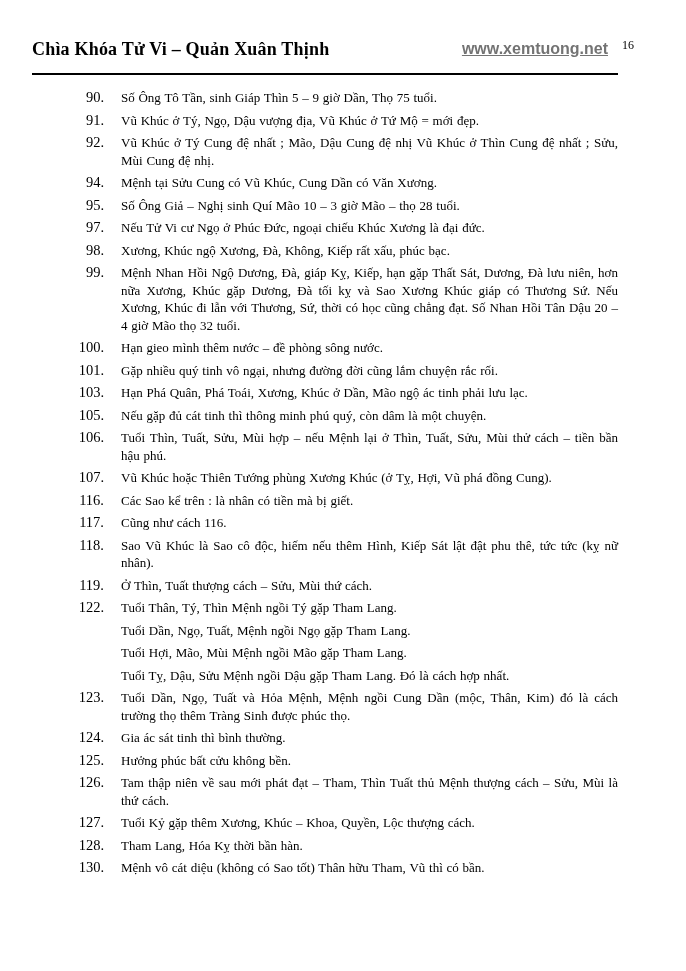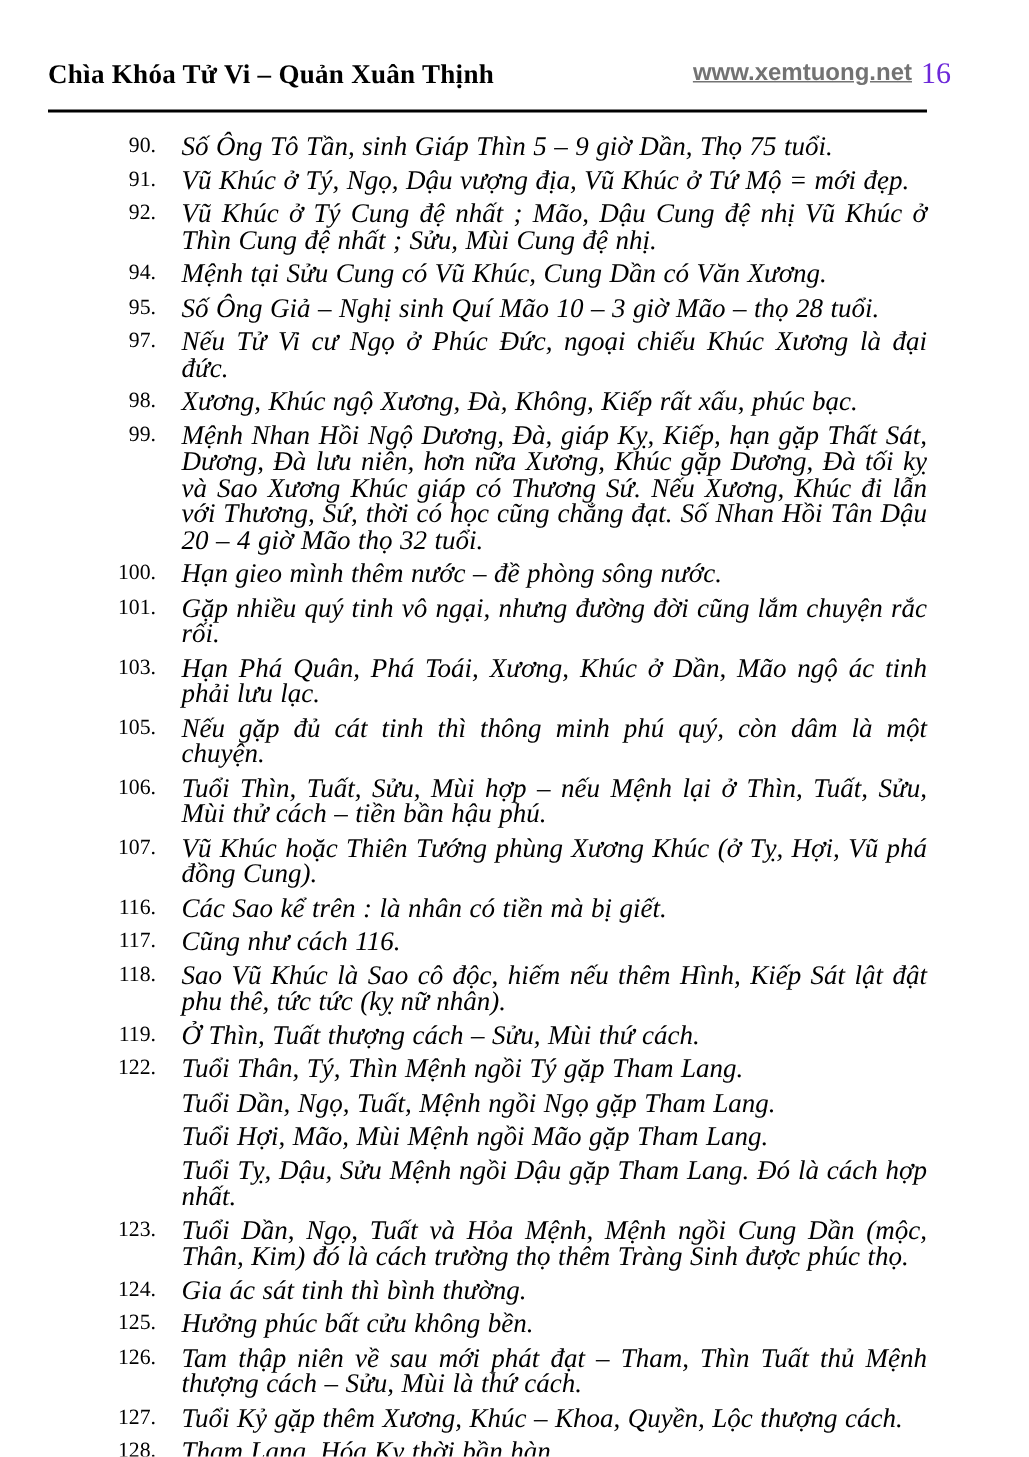--- a/index.html
+++ b/index.html
@@ -41,22 +41,22 @@
     font-size: 16px;
     color: #737373;
     text-decoration: underline;
     white-space: nowrap;
     margin-left: 48px;
   }
   .page-number {
     position: absolute;
     right: -16px;
     top: 0px;
-    font-size: 20px;
-    color: #6d28d9;
+    font-size: 12px;
+    color: #000000;
   }
   .list {
     margin-top: 14px;
   }
   .item {
     display: flex;
     align-items: flex-start;
   }
   .num {
     flex: 0 0 72px;
@@ -66,26 +66,25 @@
     line-height: 17.5px;
     margin-bottom: 5px;
     white-space: nowrap;
   }
   .text {
     flex: 1 1 auto;
     margin-left: 17px;
     min-width: 0;
   }
   .line {
-    font-size: 18px;
+    font-size: 13px;
     line-height: 17.5px;
     text-align: justify;
     margin-bottom: 5px;
     word-spacing: 0.5px;
-    font-style: italic;
   }
 </style>
 </head>
 <body>
 
 <div class="page">
 
   <div class="header">
     <div class="page-title">Chìa Khóa Tử Vi – Quản Xuân Thịnh</div>
     <a class="site-link">www.xemtuong.net</a>

